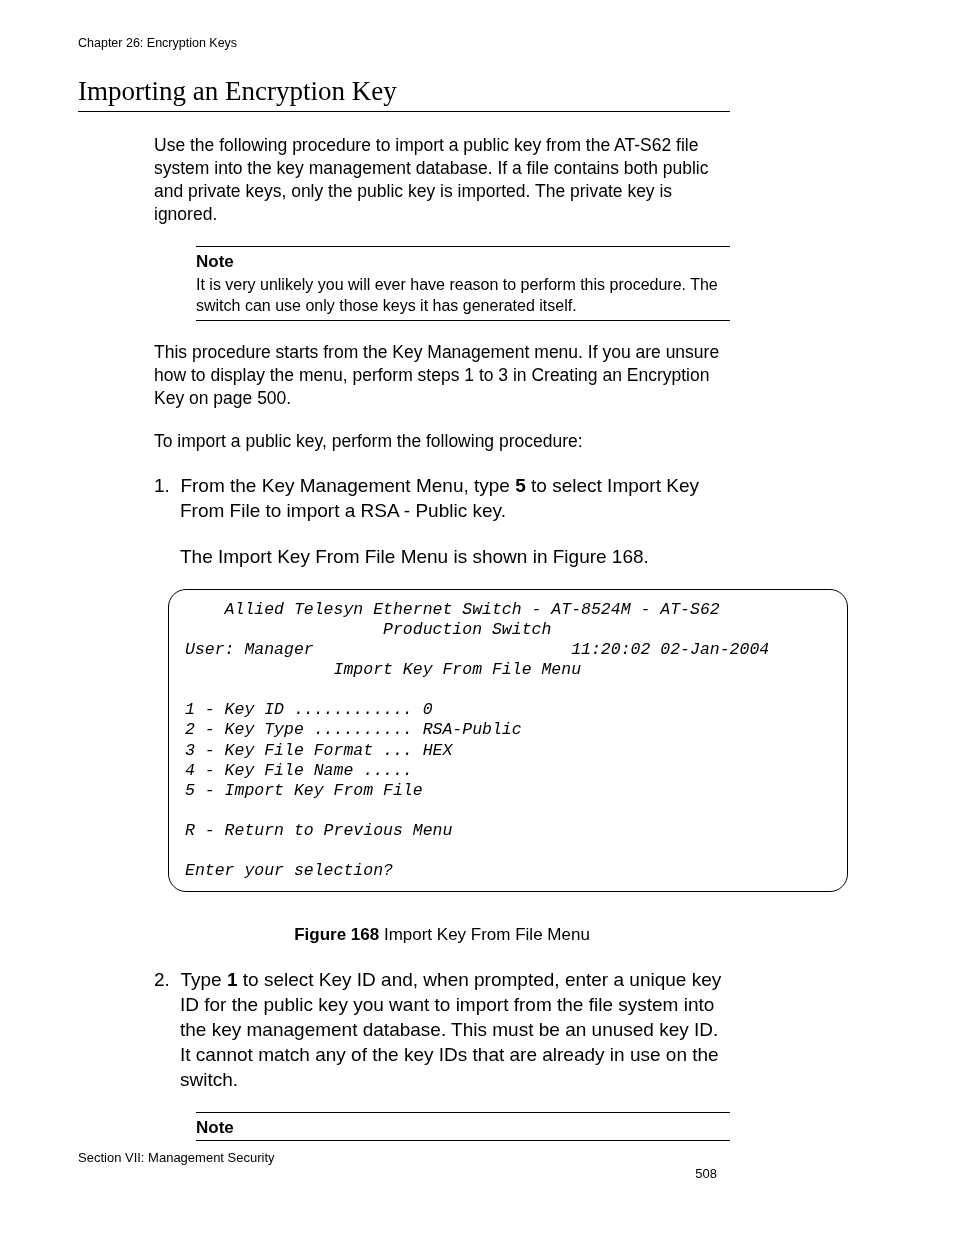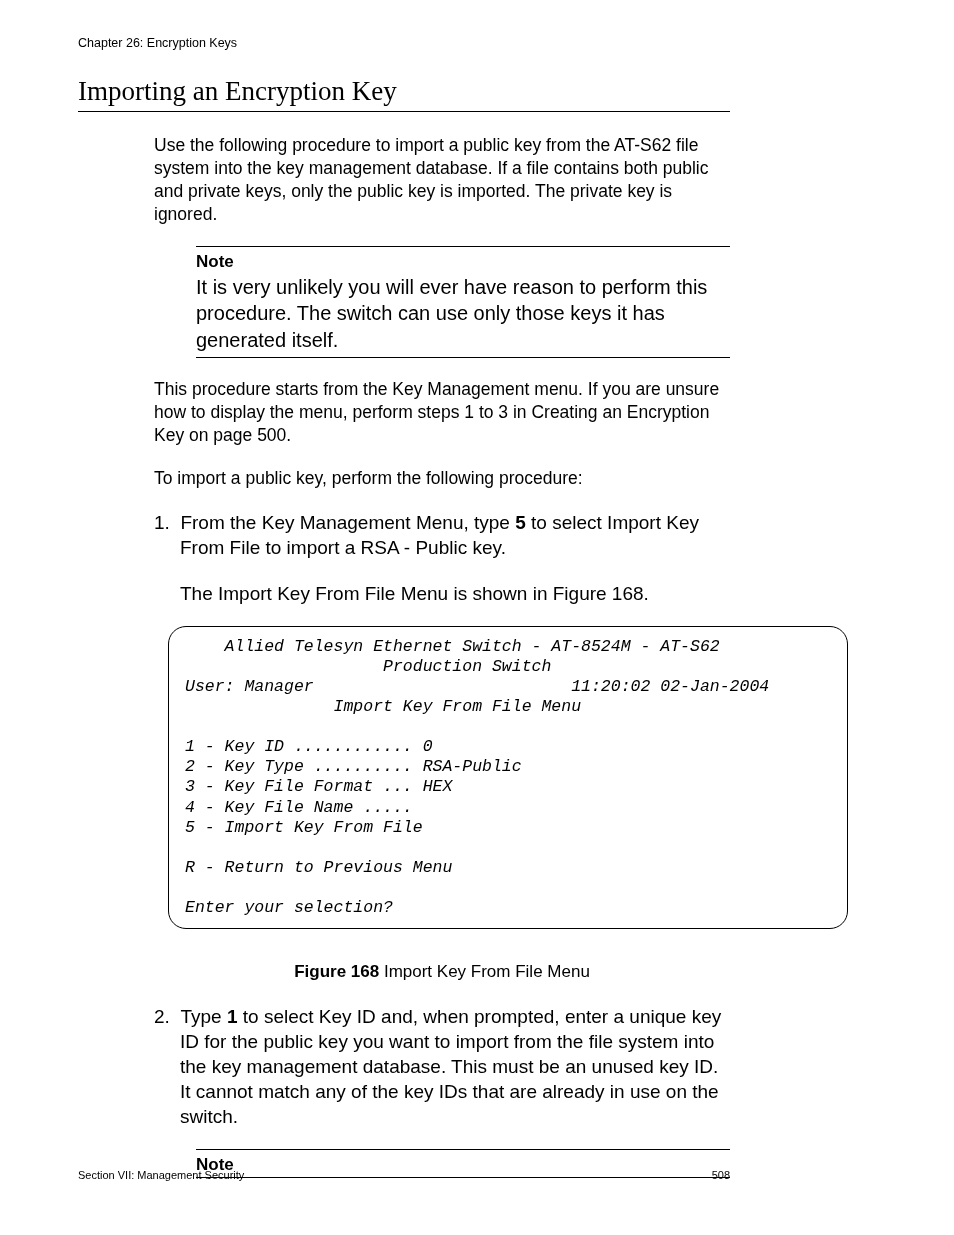--- a/index.html
+++ b/index.html
@@ -44,21 +44,21 @@
     border: none;
     border-top: 1px solid #000;
     margin: 0;
   }
   .note-label {
     font-weight: bold;
     font-size: 17px;
     margin-top: 4px;
   }
   .note-text {
-    font-size: 20px;
+    font-size: 16px;
     line-height: 1.32;
     margin-bottom: 4px;
   }
   ol.steps {
     list-style: none;
     padding: 0;
     margin: 0 0 20px 0;
     font-size: 19px;
     line-height: 1.32;
   }
@@ -88,25 +88,25 @@
   }
   .figure-caption {
     text-align: center;
     font-size: 17px;
     margin: 0 0 24px 0;
   }
   .figure-caption .fb { font-weight: bold; }
   .footer {
     position: absolute;
     left: 78px;
-    right: 78px;
+    right: 91px;
     bottom: 54px;
-    font-size: 11px;
+    font-size: 13px;
   }
-  .footer .pn { float: right; }
+  .footer .pn { float: right; margin-top: 16px; }
   .b { font-weight: bold; }
 </style>
 </head>
 <body>
 
 <div class="page">
 
   <div class="chapter-header">Chapter 26: Encryption Keys</div>
 
   <h1 class="section-title">Importing an Encryption Key</h1>

